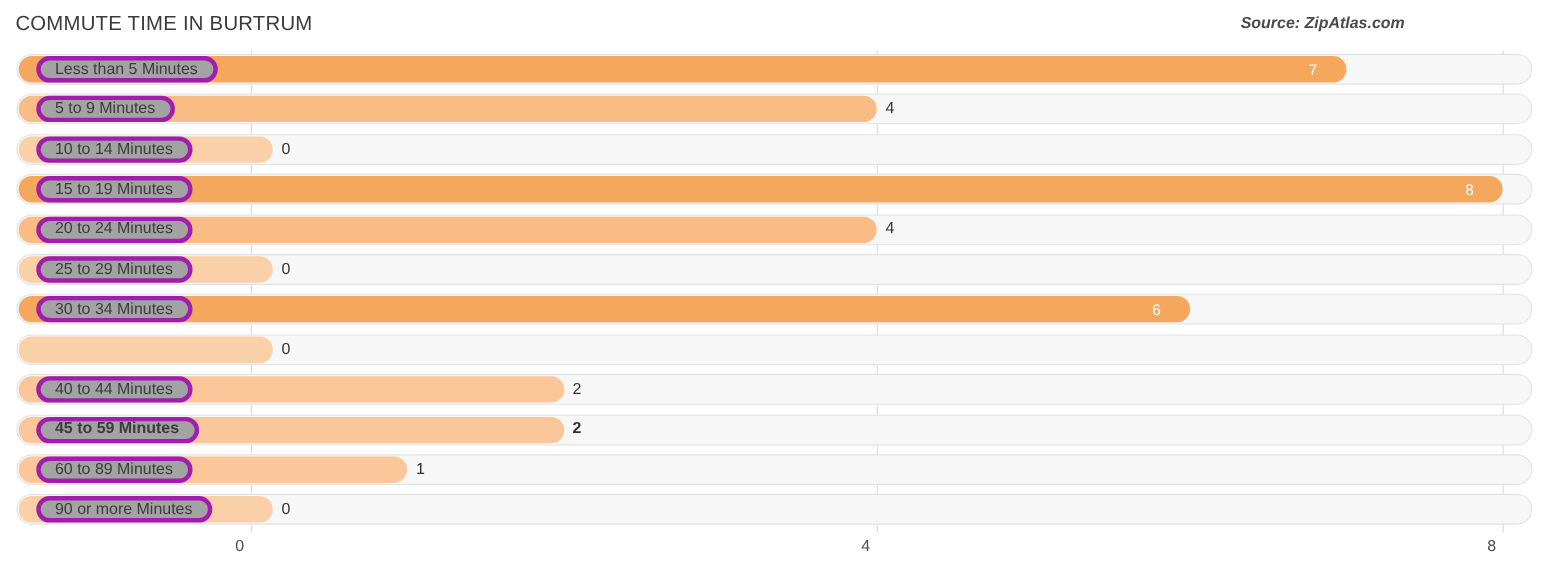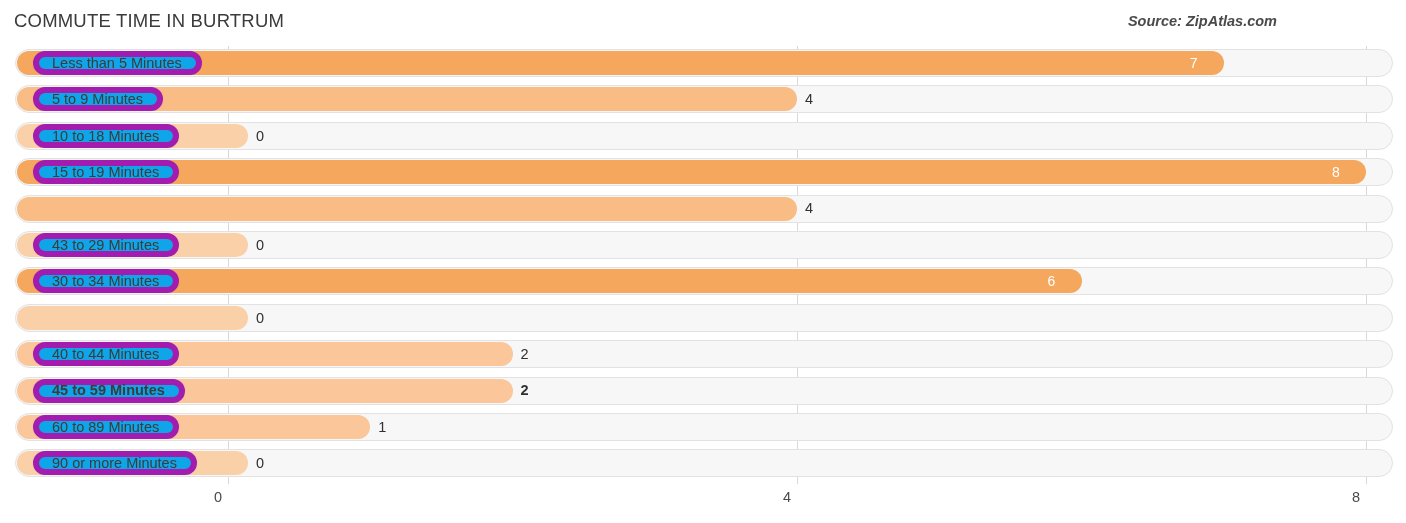--- a/index.html
+++ b/index.html
@@ -89,22 +89,22 @@
     border-radius: 12px;
     box-sizing: border-box;
   }
 
   
   .label-pill {
     position: absolute;
     left: 33px;
     top: 5px;
     height: 24px;
-    background: #0ea5e9;
-    border: 6px solid #a21caf;
+    background: #a3a3a3;
+    border: 4px solid #a21caf;
     border-radius: 12px;
     padding: 0 14px 0 13px;
     display: flex;
     align-items: center;
     box-sizing: border-box;
     box-shadow: 0 0 2px rgba(0,0,0,0.06);
   }
   .label-text {
     font-size: 14.5px;
     color: #3c3c3c;
@@ -177,42 +177,45 @@
       <div class="bar" style="width: 780px; background: rgb(249, 188, 132);"></div>
       <div class="label-pill">
         <span class="label-text">5 to 9 Minutes</span>
       </div>
       <div class="value-out" style="left: 805px; color: rgb(48, 48, 48);">4</div>
     </div>
     <div class="row" style="top: 72.8px;">
       <div class="track" style="background: rgb(247, 247, 247);"></div>
       <div class="bar" style="width: 231px; background: rgb(250, 208, 169);"></div>
       <div class="label-pill">
-        <span class="label-text">10 to 18 Minutes</span>
+        <span class="label-text">10 to 14 Minutes</span>
       </div>
       <div class="value-out" style="left: 256px; color: rgb(48, 48, 48);">0</div>
     </div>
     <div class="row" style="top: 109.2px;">
       <div class="track" style="background: rgb(247, 247, 247);"></div>
       <div class="bar" style="width: 1349px; background: rgb(245, 167, 94);"></div>
       <div class="label-pill">
         <span class="label-text">15 to 19 Minutes</span>
       </div>
       <div class="value-in" style="left: 1332px; color: rgb(255, 255, 255);">8</div>
     </div>
     <div class="row" style="top: 145.6px;">
       <div class="track" style="background: rgb(247, 247, 247);"></div>
       <div class="bar" style="width: 780px; background: rgb(249, 188, 132);"></div>
+      <div class="label-pill">
+        <span class="label-text">20 to 24 Minutes</span>
+      </div>
       <div class="value-out" style="left: 805px; color: rgb(48, 48, 48);">4</div>
     </div>
     <div class="row" style="top: 182px;">
       <div class="track" style="background: rgb(247, 247, 247);"></div>
       <div class="bar" style="width: 231px; background: rgb(250, 208, 169);"></div>
       <div class="label-pill">
-        <span class="label-text">43 to 29 Minutes</span>
+        <span class="label-text">25 to 29 Minutes</span>
       </div>
       <div class="value-out" style="left: 256px; color: rgb(48, 48, 48);">0</div>
     </div>
     <div class="row" style="top: 218.4px;">
       <div class="track" style="background: rgb(247, 247, 247);"></div>
       <div class="bar" style="width: 1064.5px; background: rgb(245, 167, 94);"></div>
       <div class="label-pill">
         <span class="label-text">30 to 34 Minutes</span>
       </div>
       <div class="value-in" style="left: 1047.5px; color: rgb(255, 255, 255);">6</div>

